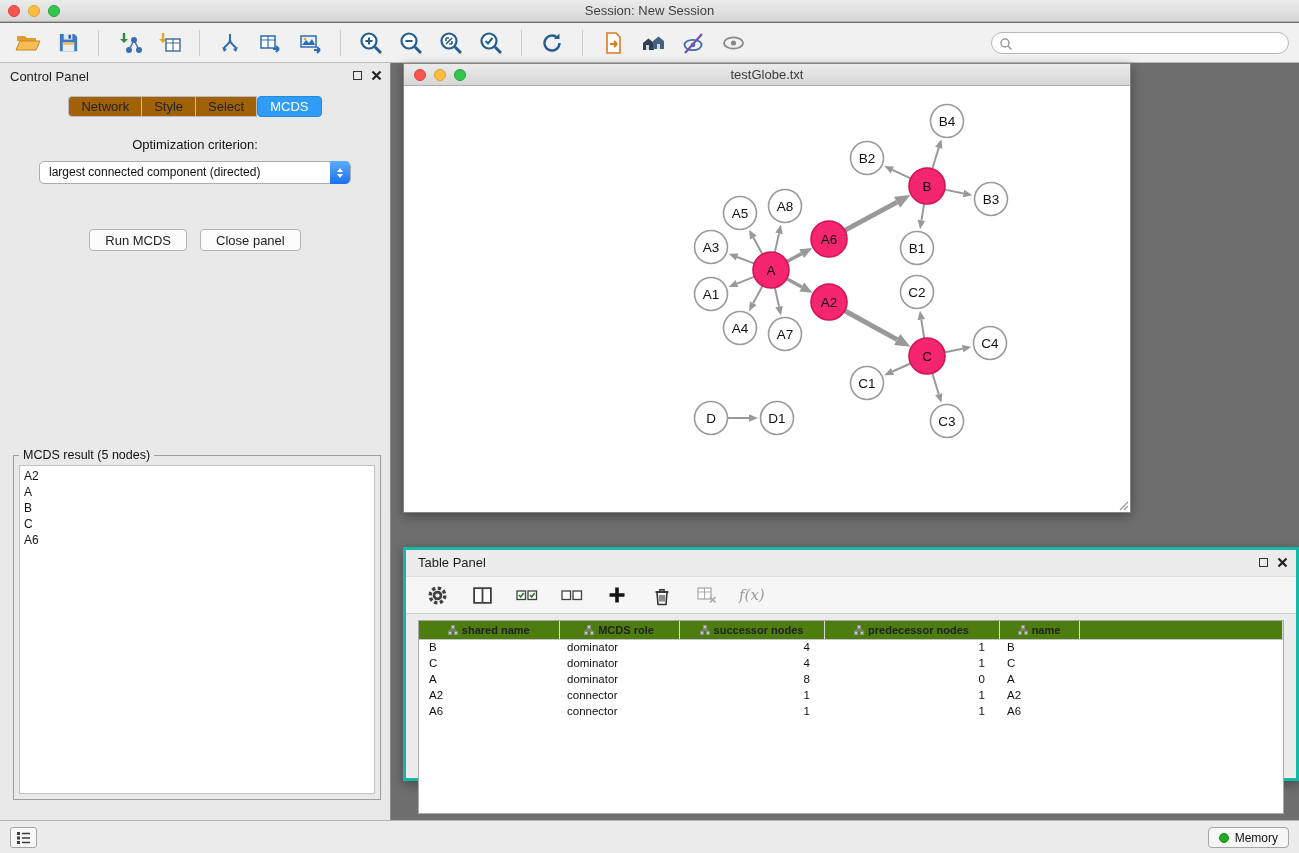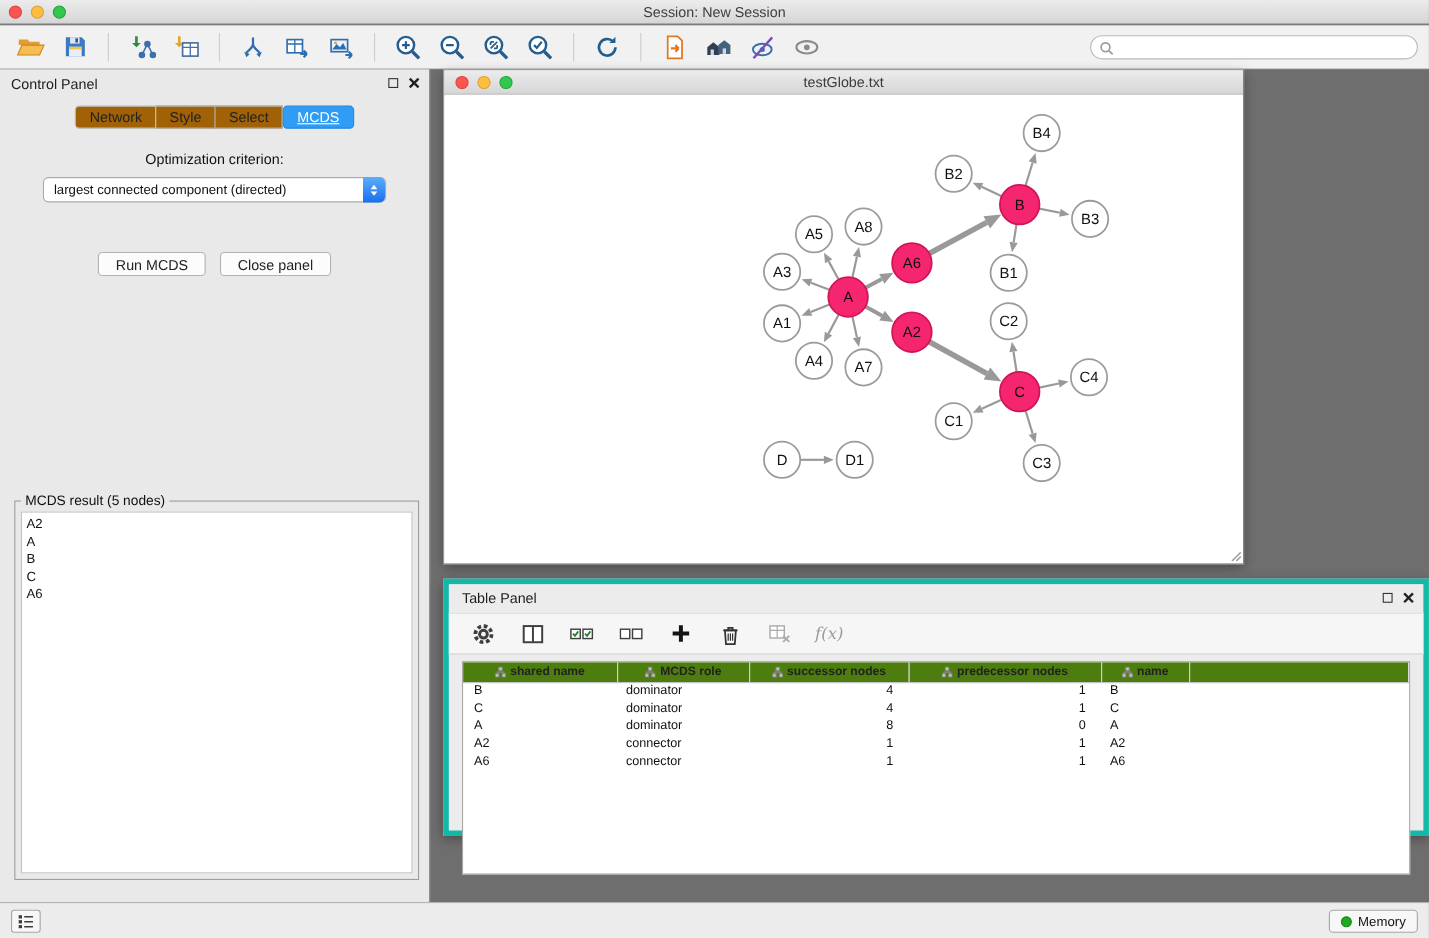--- a/index.html
+++ b/index.html
@@ -34,21 +34,21 @@
 
   
   .control-panel { position:absolute; left:0; top:0; width:391px; height:100%;
     background:#e9e9e9; border-right:1px solid #8d8d8d; }
   .panel-header { height:28px; line-height:28px; padding:0 10px; font-size:13px; color:#1d1d1d; position:relative; }
   .panel-hbtns { position:absolute; right:8px; top:7px; display:flex; gap:9px; align-items:center; }
   .cp-tabs { display:flex; justify-content:center; margin-top:5px; }
   .cp-tab { padding:2px 12px; font-size:13px; color:#222; background:#a16207;
     border:1px solid #bcbcbc; border-left:none; height:21px; line-height:16px; }
   .cp-tab:first-child { border-left:1px solid #bcbcbc; border-radius:4px 0 0 4px; }
-  .cp-tab.selected { background:#2f9cf6; border:1px solid #2389e2; color:#fff; border-radius:4px;text-decoration:underline; }
+  .cp-tab.selected { background:#2f9cf6; border:1px solid #2389e2; color:#fff; border-radius:4px; }
   .cp-content { text-align:center; }
   .crit-label { margin-top:20px; font-size:13px; color:#111; }
   .dropdown { position:relative; margin:9px auto 0; width:312px; height:23px; background:#fff;
     border:1px solid #acacac; border-radius:5px; text-align:left; font-size:12px; line-height:21px;
     padding-left:9px; color:#111; }
   .dropdown .stepper { position:absolute; right:0; top:-1px; bottom:-1px; width:20px;
     background:linear-gradient(#5caefc,#1a6fee); border-radius:0 5px 5px 0;
     display:flex; flex-direction:column; align-items:center; justify-content:center; gap:2px; }
   .arr-up { width:0; height:0; border-left:3.5px solid transparent; border-right:3.5px solid transparent;
     border-bottom:4px solid #fff; }
@@ -69,22 +69,22 @@
   .network-window { position:absolute; left:403px; top:0; width:728px; height:450px; background:#fff;
     border:1px solid #848484; box-shadow:0 3px 10px rgba(0,0,0,.35); }
   .inner-titlebar { position:relative; height:22px; background:linear-gradient(#ececec,#d6d6d6);
     border-bottom:1px solid #aeaeae; }
   .inner-title { text-align:center; line-height:22px; font-size:13px; color:#3b3b3b; }
   .net-canvas { position:absolute; top:23px; left:0; right:0; bottom:0; background:#fff; }
   .net-canvas svg { display:block; }
   .resize-handle { position:absolute; right:1px; bottom:1px; }
 
   
-  .table-panel { position:absolute; left:403px; top:463px; width:896px; height:234px;
-    background:#ececec; border:5px solid #14b8a6; box-shadow:0 3px 10px rgba(0,0,0,.35); }
+  .table-panel { position:absolute; left:403px; top:484px; width:896px; height:234px;
+    background:#ececec; border:3px solid #14b8a6; box-shadow:0 3px 10px rgba(0,0,0,.35); }
   .tp-header { height:26px; line-height:26px; padding:0 12px; font-size:13px; color:#1d1d1d; position:relative; }
   .tp-toolbar { height:38px; background:#f6f6f6; border-top:1px solid #dcdcdc; border-bottom:1px solid #cfcfcf;
     display:flex; align-items:center; padding-left:18px; gap:19px; }
   .tp-tool { width:26px; height:26px; display:flex; align-items:center; justify-content:center; }
   .fx-label { font-family:"DejaVu Serif", serif; font-style:italic; font-size:15px; color:#9a9a9a; }
   .tp-table-wrap { position:absolute; left:12px; right:12px; top:70px; height:194px; background:#fff;
     border:1px solid #a9a9a9; overflow:hidden; }
   table { border-collapse:collapse; width:100%; table-layout:fixed; }
   th { height:18px; background:#4d7c0f; border-right:1px solid #d8d8d8; border-bottom:1px solid #c4c4c4;
     font-weight:bold; font-size:11px; color:#222; }

